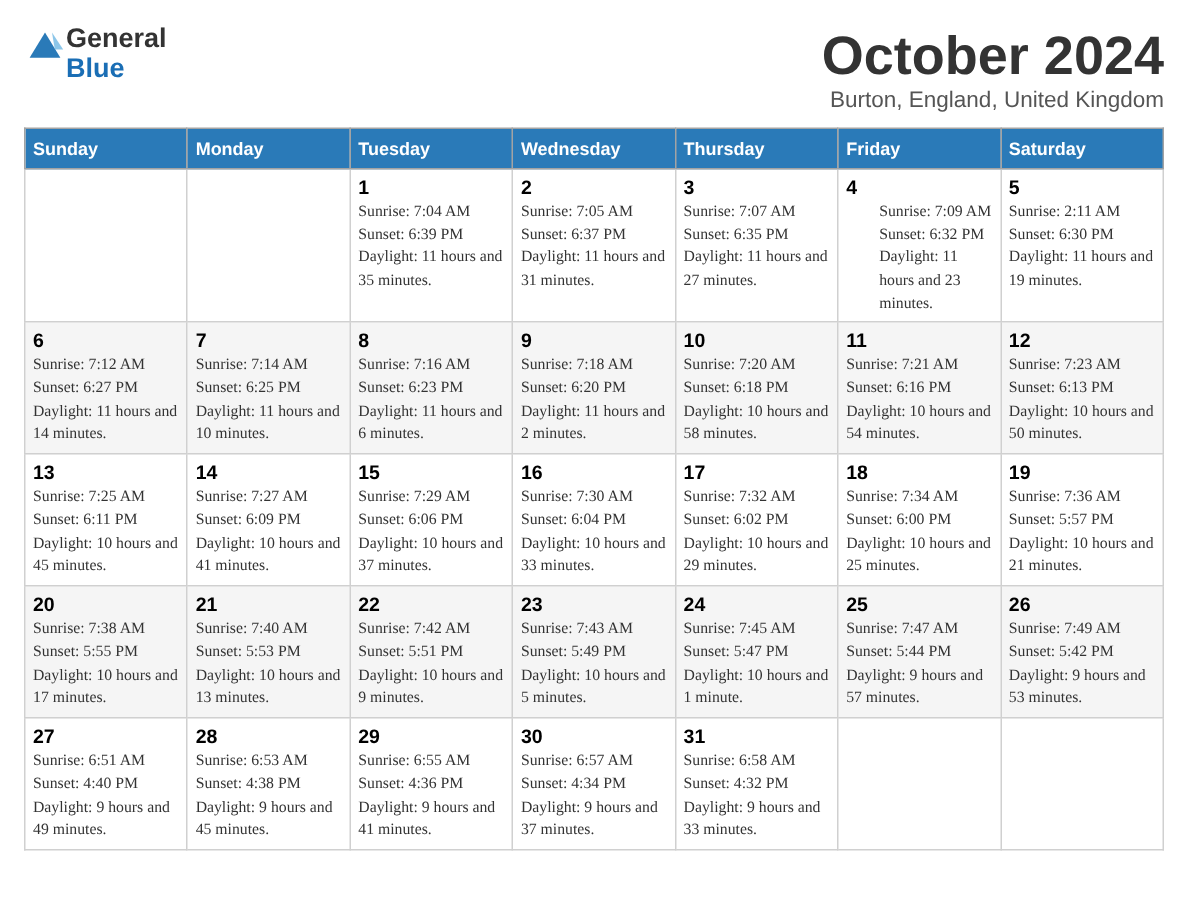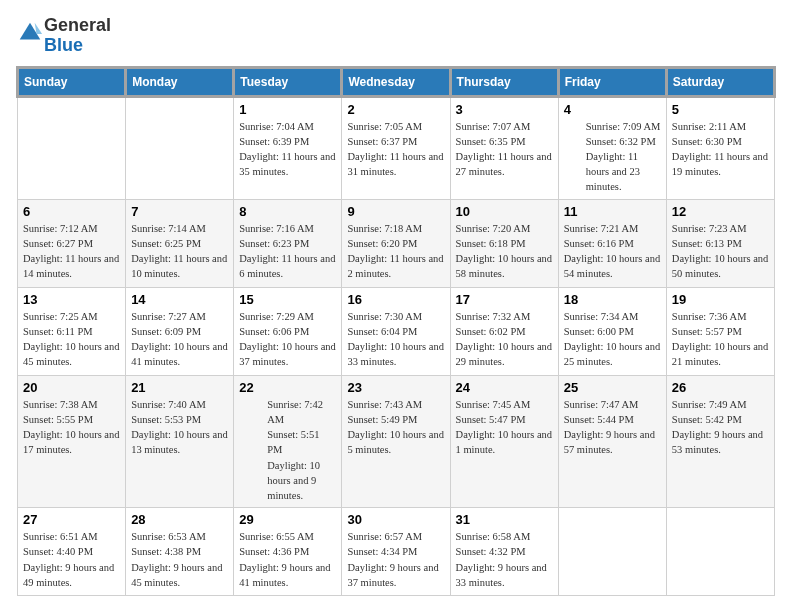--- a/index.html
+++ b/index.html
@@ -51,21 +51,21 @@
       border-collapse: collapse;
       font-size: 11px;
     }
     thead tr th {
       background: #2a7ab8;
       color: #fff;
       text-align: left;
       padding: 6px 5px;
       font-size: 12px;
       font-weight: bold;
-      border: 3px solid #a3a3a3;
+      border: 1px solid #a3a3a3;
     }
     tbody tr td {
       border: 1px solid #d0d0d0;
       vertical-align: top;
       padding: 4px 5px;
       min-height: 80px;
       height: 88px;
       width: 108px;
       background: #fff;
     }
@@ -99,20 +99,24 @@
     </div>
     <div>
       <div class="logo-text">
         <span>General</span>
       </div>
       <div class="logo-text logo-blue">
         <span>Blue</span>
       </div>
     </div>
   </div>
+  <div class="title-block">
+    <div class="month-title">October 2024</div>
+    <div class="location">Burton, England, United Kingdom</div>
+  </div>
 </div>
 
 <table>
   <thead>
     <tr id="header-row">
         <th>Sunday</th>
         <th>Monday</th>
         <th>Tuesday</th>
         <th>Wednesday</th>
         <th>Thursday</th>
@@ -251,21 +255,21 @@
 Daylight: 10 hours and 17 minutes.</div>
         </td>
         <td>
           <span class="day-num">21</span>
           <div class="day-info" style="white-space: pre-line;">Sunrise: 7:40 AM
 Sunset: 5:53 PM
 Daylight: 10 hours and 13 minutes.</div>
         </td>
         <td>
           <span class="day-num">22</span>
-          <div class="day-info" style="white-space: pre-line; margin-left: 28px;">Sunrise: 7:42 AM
+          <div class="day-info" style="white-space: pre-line;">Sunrise: 7:42 AM
 Sunset: 5:51 PM
 Daylight: 10 hours and 9 minutes.</div>
         </td>
         <td>
           <span class="day-num">23</span>
           <div class="day-info" style="white-space: pre-line;">Sunrise: 7:43 AM
 Sunset: 5:49 PM
 Daylight: 10 hours and 5 minutes.</div>
         </td>
         <td>

